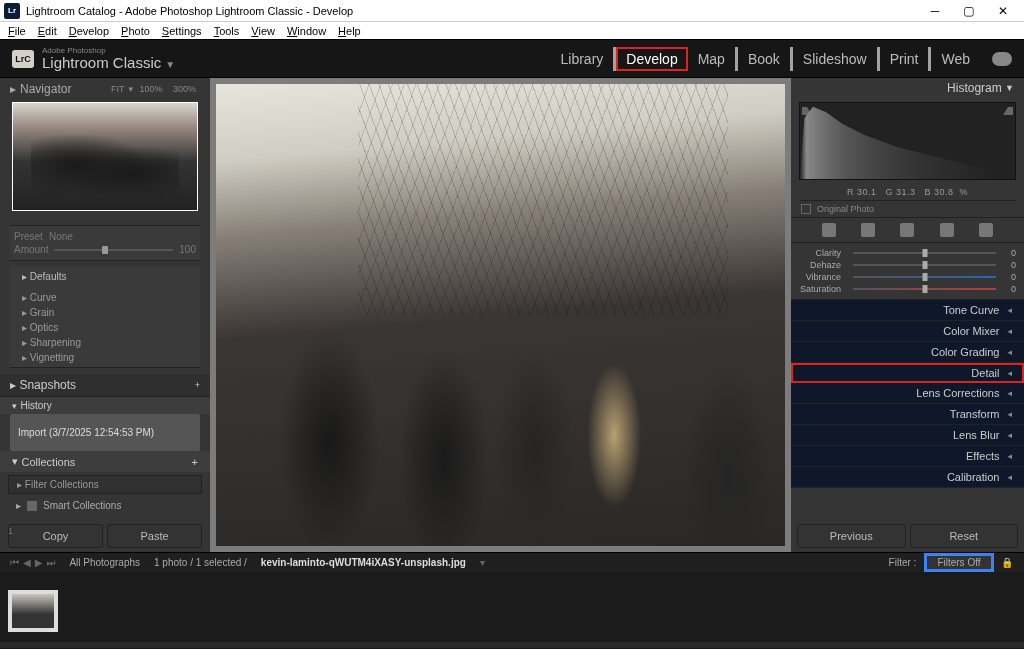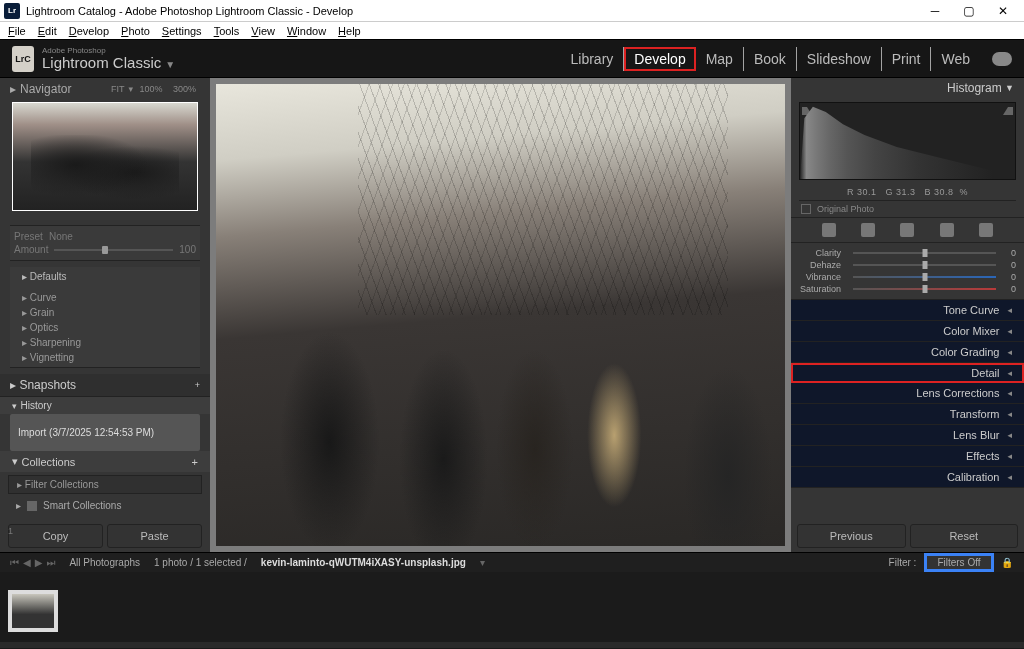--- a/index.html
+++ b/index.html
@@ -12,26 +12,26 @@
   .titlebar .win-btn { width: 34px; height: 20px; display: flex; align-items: center; justify-content: center; font-size: 12px; cursor: default; }
 
   
   .menubar { height: 18px; background: #fff; color: #000; display: flex; align-items: center; padding: 0 2px; gap: 0; border-bottom: 1px solid #000; }
   .menubar span { padding: 2px 6px; font-size: 11px; }
   .menubar span u { text-decoration: underline; }
 
   
   .header { height: 38px; background: #161616; display: flex; align-items: center; padding: 0 12px; border-bottom: 1px solid #000; }
   .brand-block { display: flex; align-items: center; gap: 8px; }
-  .lrc-badge { background: #d4d0c8; color: #111; font-weight: bold; font-size: 9px; width: 22px; height: 26px; display:flex; align-items:center; justify-content:center; border-radius:3px; }
+  .lrc-badge { background: #d4d0c8; color: #111; font-weight: bold; font-size: 9px; width: 22px; height: 18px; display:flex; align-items:center; justify-content:center; border-radius:3px; }
   .brand-text { display:flex; flex-direction:column; line-height: 1; }
   .brand-text .adobe { font-size: 8px; color: #888; }
   .brand-text .lrc { font-size: 15px; color: #ccc; font-weight: 300; }
   .modules { margin-left: auto; display: flex; align-items: center; gap: 0; }
-  .modules .mod { padding: 4px 10px; font-size: 14px; color: #bbb; border-right: 1px solid #a3a3a3; }
+  .modules .mod { padding: 4px 10px; font-size: 14px; color: #bbb; border-right: 3px solid #a3a3a3; }
   .modules .mod:last-of-type { border-right: none; }
   .modules .mod.active { color: #fff; border: 2px solid #d22; padding: 2px 8px; }
   .cloud-icon { width: 20px; height: 14px; border-radius: 7px; background: #888; margin-left: 12px; }
 
   
   .workspace { display: flex; height: 474px; background: #2a2a2a; }
   .left-panel, .right-panel { width: 210px; background: #353535; display:flex; flex-direction:column; }
   .right-panel { width: 233px; }
   .center { flex: 1; background: #7c7c7c; display:flex; flex-direction:column; }
 

